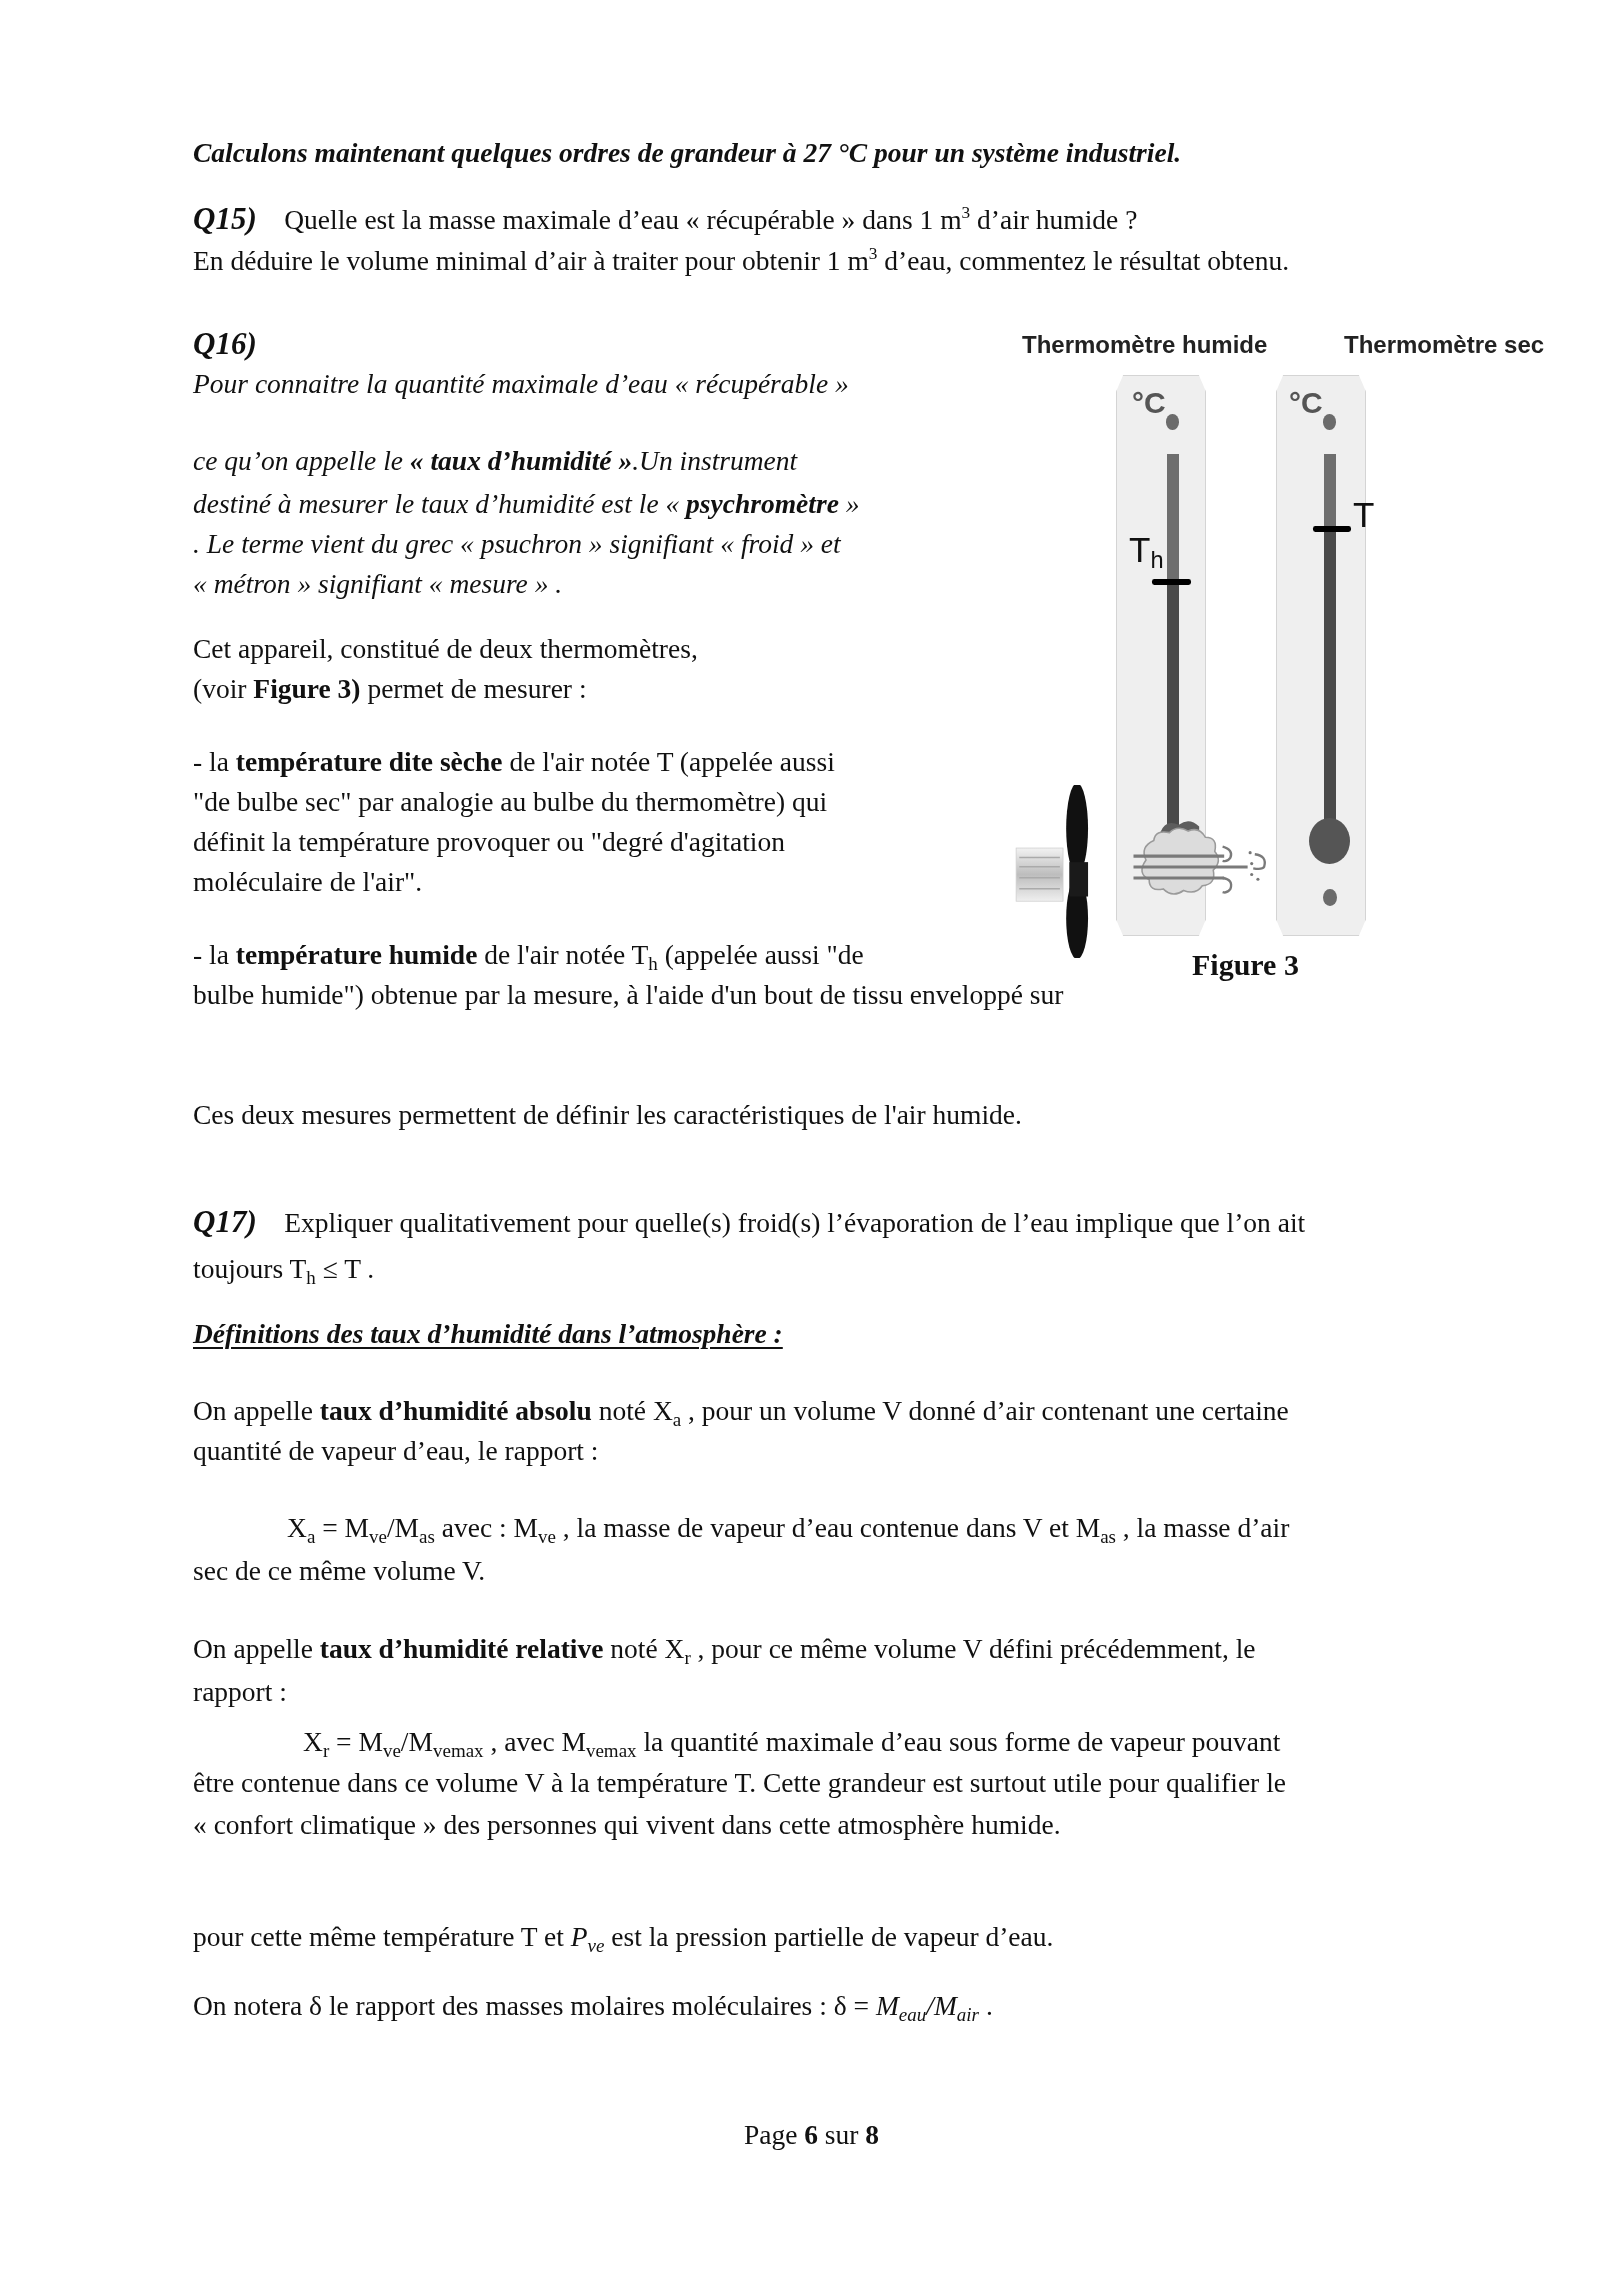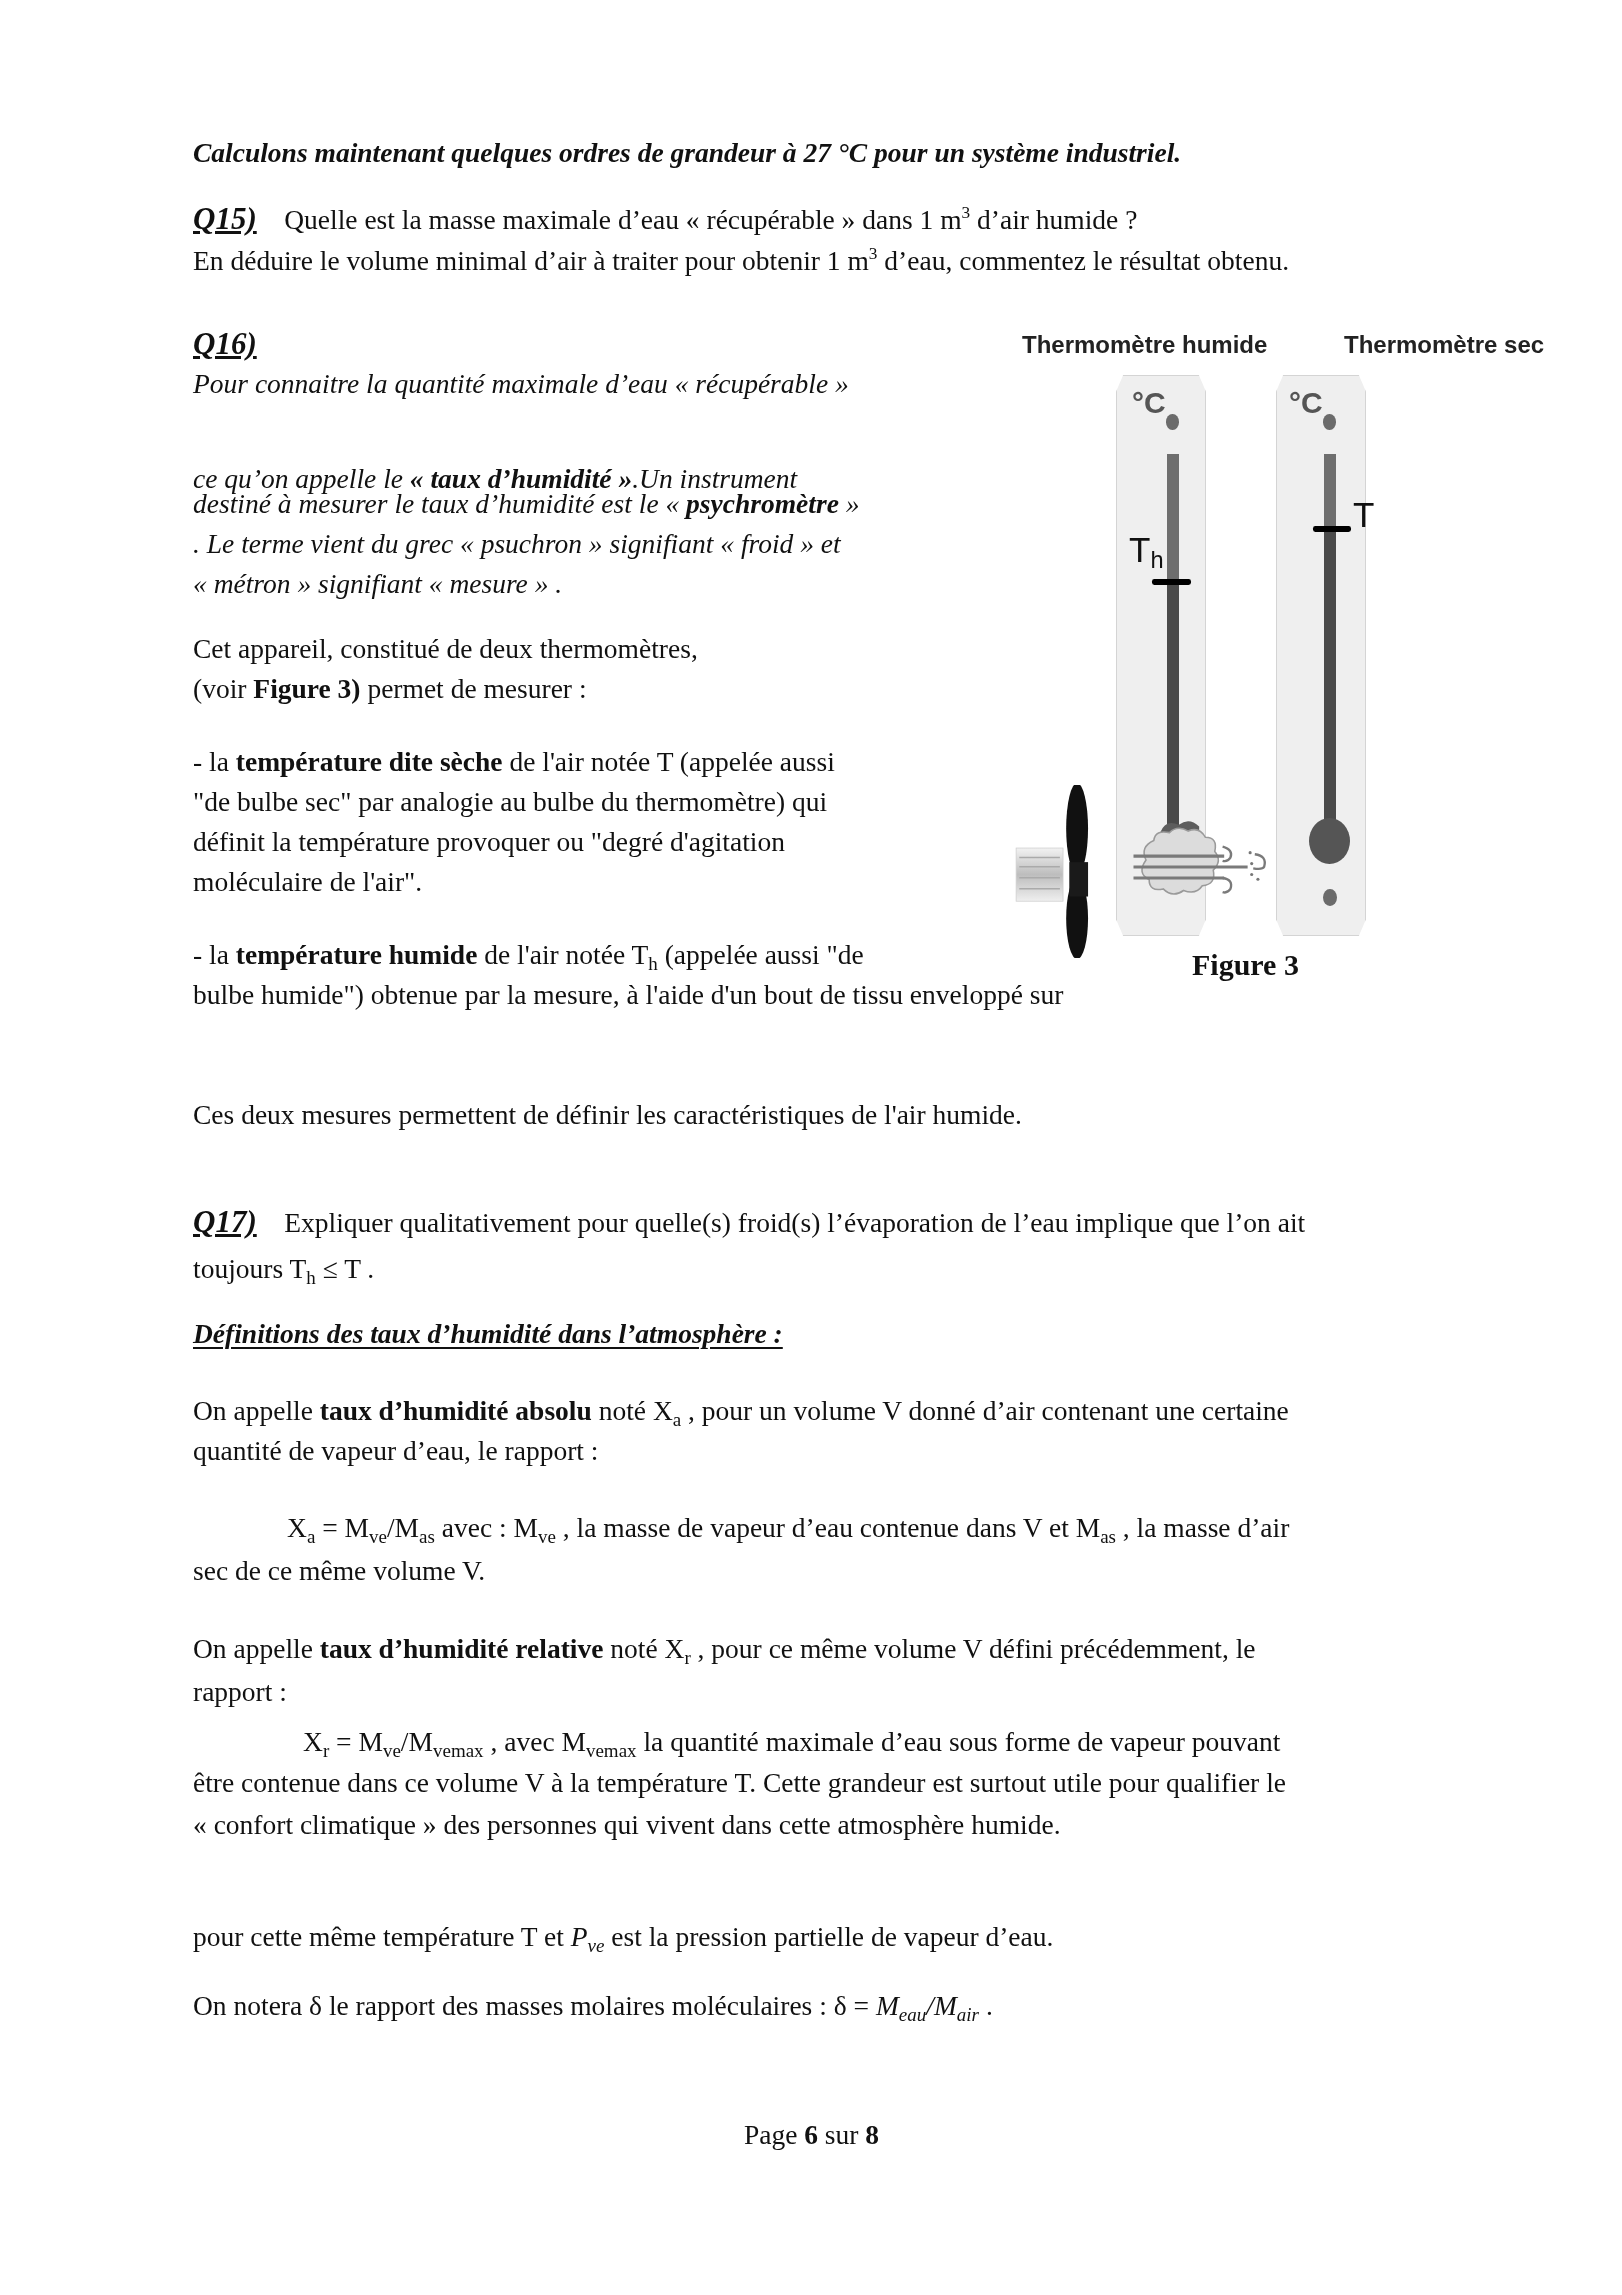--- a/index.html
+++ b/index.html
@@ -2,21 +2,21 @@
 <html style="font-size:12.6px"><head>
 <meta charset="utf-8">
 <style>
   html, body { margin: 0; padding: 0; background: #ffffff; }
   body { width: 1623px; height: 2295px; position: relative; overflow: hidden;
          font-family: "Liberation Serif", "DejaVu Serif", serif; color: #111; }
   .page { position: absolute; left: 0; top: 0; width: 1623px; height: 2295px; }
   .t { position: absolute; left: 193px; font-size: 27.5px; line-height: 41px; white-space: nowrap; }
   .it { font-style: italic; }
   .b { font-weight: bold; }
-  .q { font-weight: bold; font-style: italic; font-size: 31px; text-decoration: underline; }
+  .q { font-weight: bold; font-style: italic; font-size: 31px; }
   sub { font-size: 19px; vertical-align: -5.5px; line-height: 0; }
   sup { font-size: 17.3px; vertical-align: 11px; line-height: 0; }
   .mi { font-style: italic; }
   .ul { text-decoration: underline; text-decoration-thickness: 2.4px; text-underline-offset: 3.9px; }
 
   
   .fig { position: absolute; left: 997px; top: 322px; width: 597px; height: 628px; }
   .fig-label { position: absolute; font-family: "Liberation Sans", "DejaVu Sans", sans-serif;
                font-weight: bold; font-size: 24px; color: #222; white-space: nowrap; }
   .panel { position: absolute; background: #efefef; border: 1.6px solid #d4d4d4;
@@ -41,21 +41,21 @@
   <div class="t" style="top:198px;">
     <span class="q">Q15)</span>&nbsp;&nbsp;&nbsp;
     <span>Quelle est la masse maximale d’eau « récupérable » dans 1 m</span><sup>3</sup><span> d’air humide ?</span>
   </div>
   <div class="t" style="top:240px;">
     <span>En déduire le volume minimal d’air à traiter pour obtenir  1 m</span><sup>3</sup><span> d’eau, commentez le résultat obtenu.</span>
   </div>
 
   <div class="t q" style="top:323px;">Q16)</div>
   <div class="t it" style="top:363px;">Pour connaitre la quantité maximale d’eau « récupérable »</div>
-  <div class="t it" style="top:458px;">
+  <div class="t it" style="top:440px;">
     <span>ce qu’on appelle le </span><span class="b">« taux d’humidité »</span><span>.Un instrument</span>
   </div>
   <div class="t it" style="top:483px;">
     <span>destiné à mesurer le taux d’humidité est le « </span><span class="b">psychromètre</span><span> »</span>
   </div>
   <div class="t it" style="top:523px;">. Le terme vient du grec « psuchron » signifiant « froid » et</div>
   <div class="t it" style="top:563px;">« métron » signifiant « mesure » .</div>
 
   <div class="t" style="top:628px;">Cet appareil, constitué de deux thermomètres,</div>
   <div class="t" style="top:668px;">

